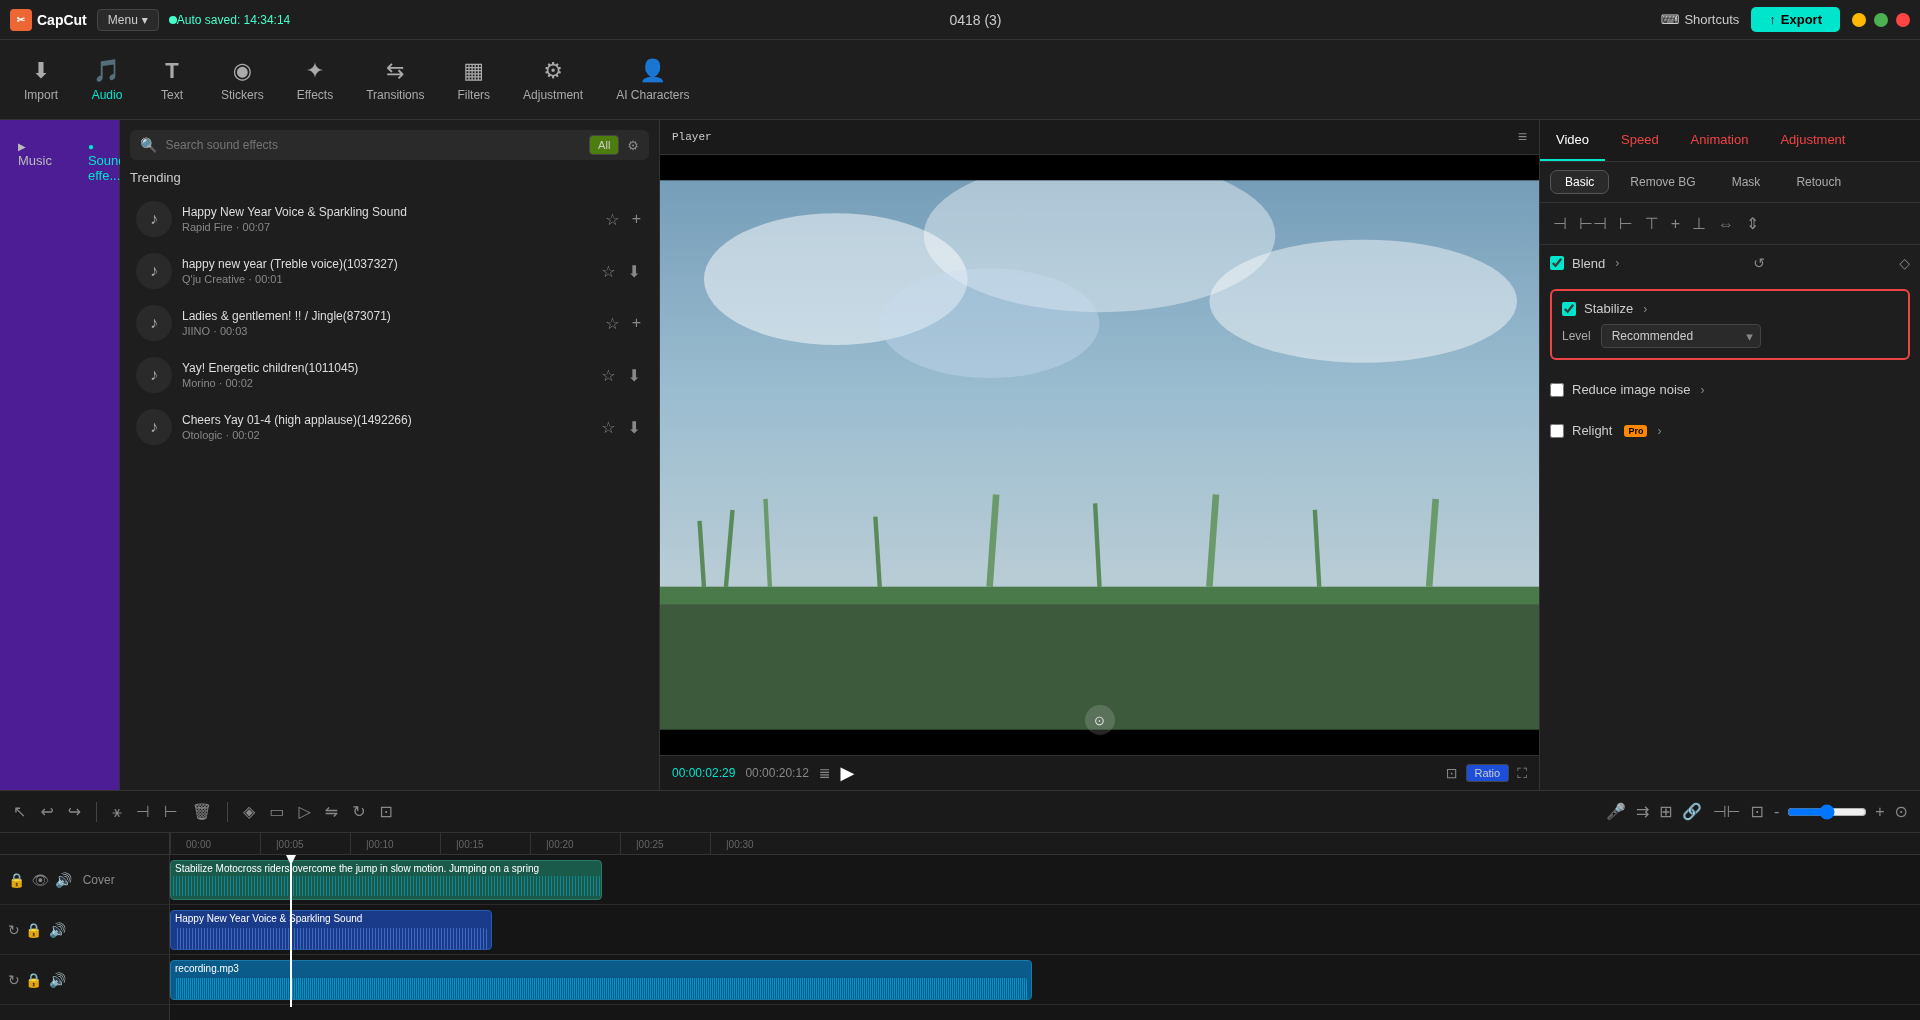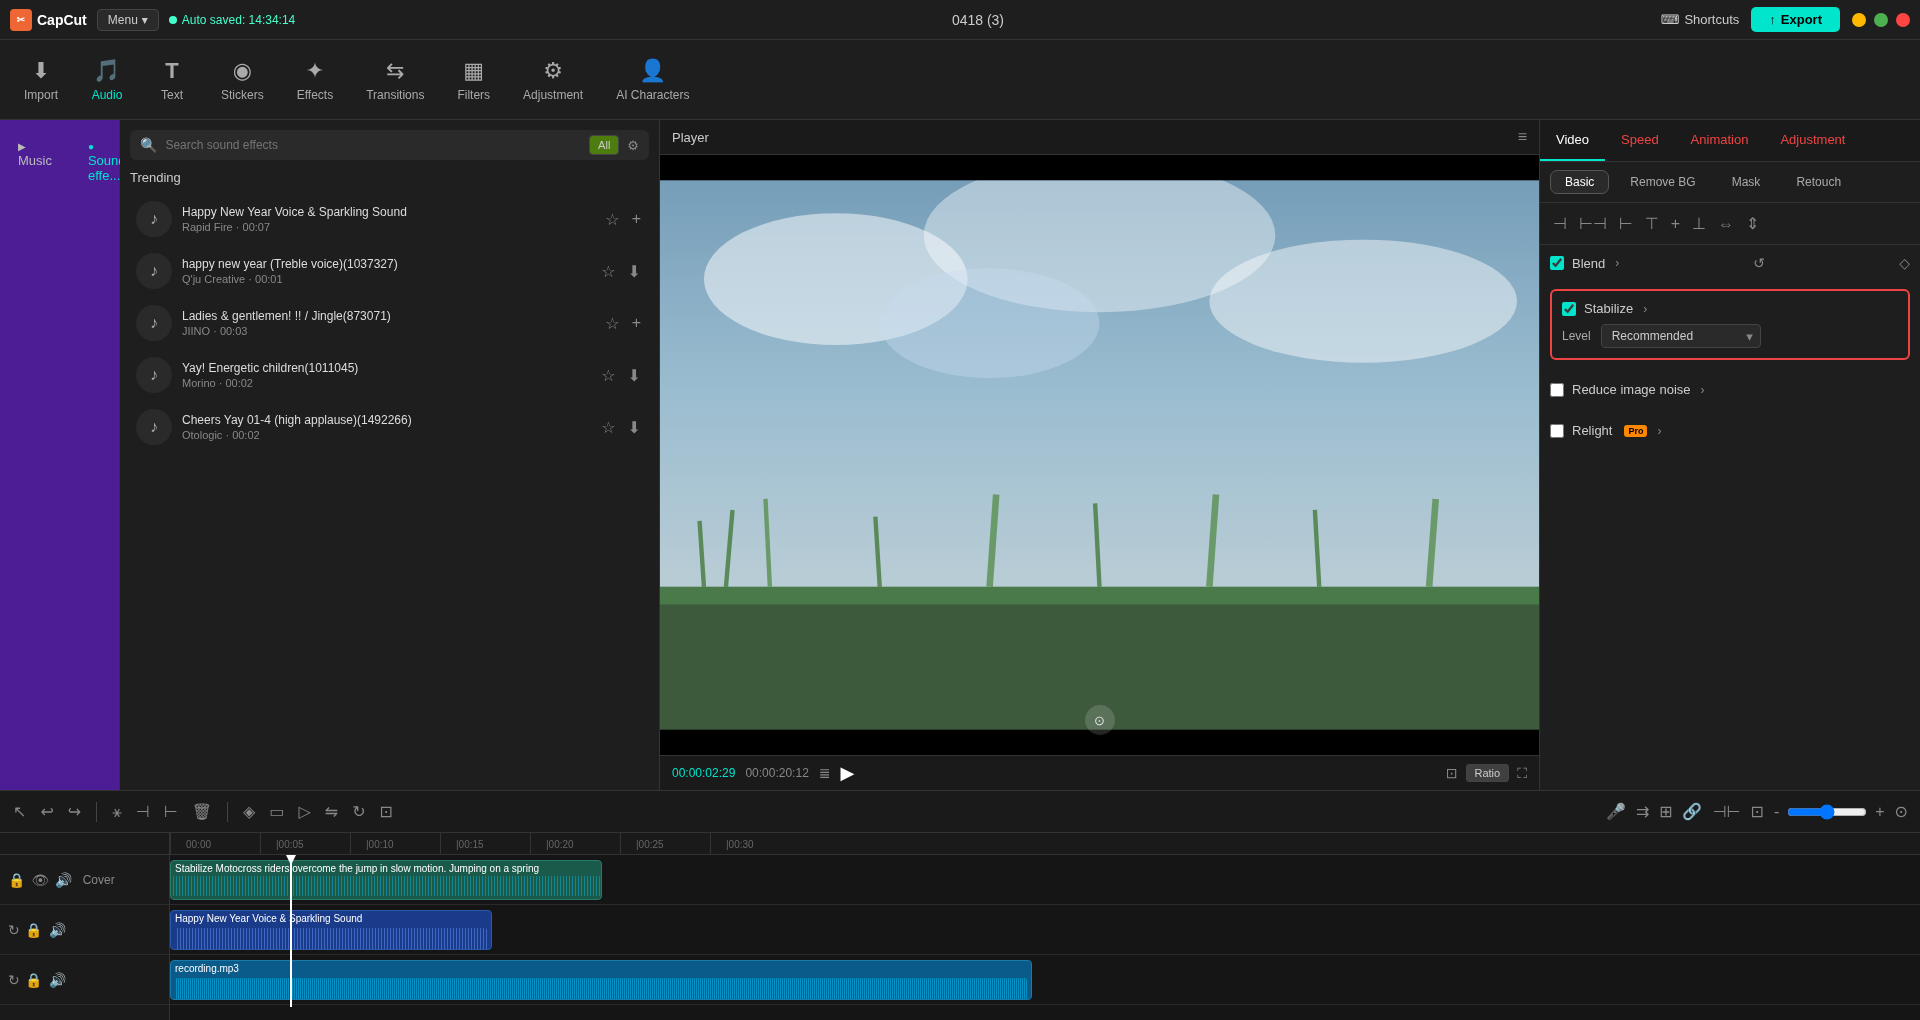--- a/index.html
+++ b/index.html
@@ -4,21 +4,21 @@
   <style>
     * { box-sizing: border-box; margin: 0; padding: 0; }
     body { background: #1a1a1a; color: #e0e0e0; font-family: 'Segoe UI', Arial, sans-serif; font-size: 13px; width: 1920px; height: 1020px; overflow: hidden; }
 
     
     .top-bar { display: flex; align-items: center; background: #1e1e1e; height: 40px; padding: 0 10px; border-bottom: 1px solid #333; justify-content: space-between; }
     .top-bar-left { display: flex; align-items: center; gap: 10px; }
     .logo { display: flex; align-items: center; gap: 5px; font-weight: bold; font-size: 14px; color: #fff; }
     .logo-icon { width: 22px; height: 22px; background: #e63; border-radius: 4px; display: flex; align-items: center; justify-content: center; font-size: 10px; color: #fff; }
     .menu-btn { background: #2a2a2a; border: 1px solid #444; color: #ccc; padding: 3px 10px; border-radius: 4px; cursor: pointer; font-size: 12px; display: flex; align-items: center; gap: 4px; }
-    .auto-save { color: #4fc; font-size: 12px; display: flex; align-items: center; gap: 5px; }
+    .auto-save { color: #4fc; font-size: 12px; display: flex; align-items: center; }
     .dot-green { width: 8px; height: 8px; background: #4fc; border-radius: 50%; }
     .top-bar-center { font-size: 14px; color: #ccc; font-weight: 500; }
     .top-bar-right { display: flex; align-items: center; gap: 12px; }
     .shortcuts-btn { background: none; border: none; color: #ccc; font-size: 13px; cursor: pointer; display: flex; align-items: center; gap: 5px; }
     .export-btn { background: #00e5cc; color: #000; border: none; padding: 5px 18px; border-radius: 5px; font-weight: bold; font-size: 13px; cursor: pointer; display: flex; align-items: center; gap: 5px; }
     .win-controls { display: flex; gap: 8px; }
     .win-btn { width: 14px; height: 14px; border-radius: 50%; border: none; cursor: pointer; }
     .win-min { background: #ffb900; }
     .win-max { background: #4caf50; }
     .win-close { background: #f44; }
@@ -53,32 +53,32 @@
     .music-icon { width: 36px; height: 36px; background: #2a2a2a; border-radius: 50%; display: flex; align-items: center; justify-content: center; font-size: 16px; color: #aaa; flex-shrink: 0; }
     .sound-info { flex: 1; }
     .sound-title { font-size: 12px; color: #ddd; margin-bottom: 2px; }
     .sound-meta { font-size: 11px; color: #888; }
     .sound-actions { display: flex; gap: 8px; }
     .star-btn, .plus-btn, .dl-btn { background: none; border: none; color: #888; cursor: pointer; font-size: 16px; padding: 2px; }
 
     
     .video-player { flex: 1; background: #111; display: flex; flex-direction: column; border-right: 1px solid #333; }
     .player-header { display: flex; align-items: center; justify-content: space-between; padding: 8px 12px; background: #1a1a1a; border-bottom: 1px solid #333; }
-    .player-title { color: #ccc; font-size: 13px; }
+    .player-title { color: #ccc; font-size: 11px; font-family: Liberation Mono, monospace; }
     .player-menu { background: none; border: none; color: #888; cursor: pointer; font-size: 16px; }
     .video-area { flex: 1; background: #000; position: relative; display: flex; align-items: center; justify-content: center; overflow: hidden; }
     .video-placeholder { width: 100%; height: 100%; background: linear-gradient(180deg, #6b8fa8 0%, #8aabb8 30%, #5a7a5a 70%, #3a5a3a 100%); position: relative; }
     .video-overlay { position: absolute; bottom: 20px; left: 50%; transform: translateX(-50%); width: 30px; height: 30px; border-radius: 50%; background: rgba(255,255,255,0.15); display: flex; align-items: center; justify-content: center; }
     .player-controls { display: flex; align-items: center; padding: 6px 12px; background: #1a1a1a; border-top: 1px solid #333; gap: 10px; }
     .time-display { color: #00e5cc; font-size: 12px; }
     .time-total { color: #888; font-size: 12px; }
     .play-btn { background: none; border: none; color: #fff; font-size: 18px; cursor: pointer; }
     .control-icons { display: flex; gap: 8px; margin-left: auto; }
     .ctrl-btn { background: none; border: none; color: #888; cursor: pointer; font-size: 14px; }
-    .ratio-btn { background: #404040; border: 1px solid #444; color: #ccc; padding: 2px 8px; border-radius: 3px; font-size: 11px; cursor: pointer; }
+    .ratio-btn { background: #1d4ed8; border: 1px solid #444; color: #ccc; padding: 2px 8px; border-radius: 3px; font-size: 11px; cursor: pointer; }
 
     
     .right-panel { width: 380px; background: #1e1e1e; display: flex; flex-direction: column; }
     .right-tabs { display: flex; background: #1a1a1a; border-bottom: 1px solid #333; }
     .right-tab { padding: 12px 16px; cursor: pointer; font-size: 13px; color: #ef4444; border-bottom: 2px solid transparent; }
     .right-tab.active { color: #fff; border-bottom: 2px solid #00e5cc; }
     .sub-tabs { display: flex; padding: 8px 10px; gap: 6px; border-bottom: 1px solid #333; }
     .sub-tab { padding: 4px 14px; border-radius: 7px; cursor: pointer; font-size: 12px; color: #aaa; border: 1px solid transparent; }
     .sub-tab.active { background: #2a2a2a; border: 1px solid #555; color: #fff; }
     .align-tools { display: flex; padding: 8px 10px; gap: 6px; border-bottom: 1px solid #333; flex-wrap: wrap; }

